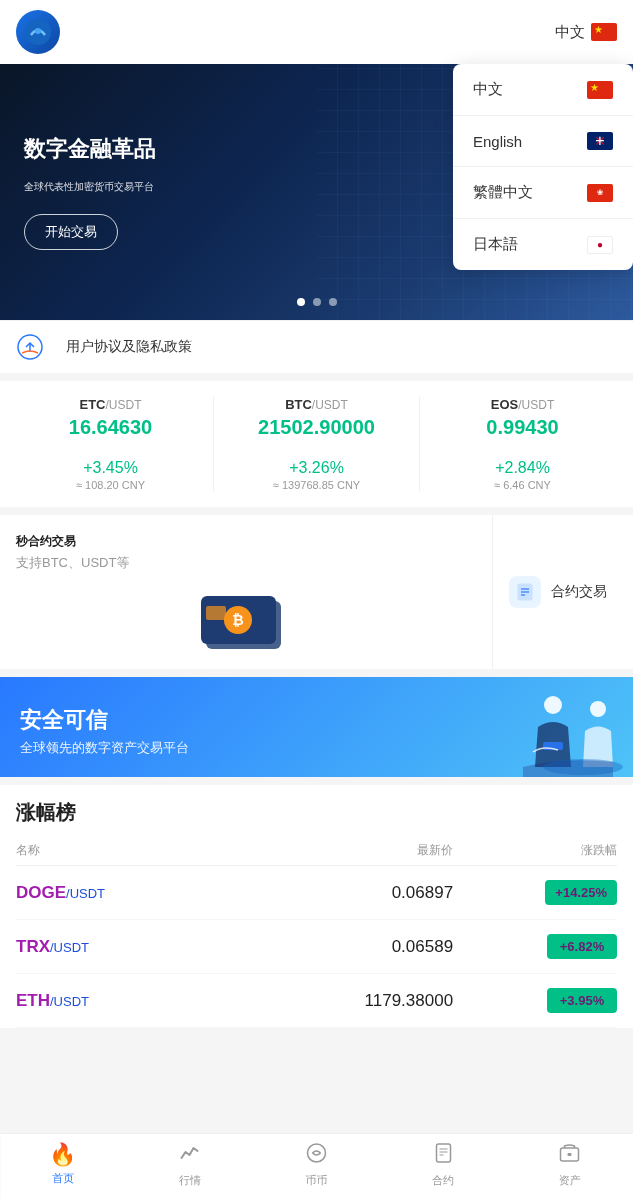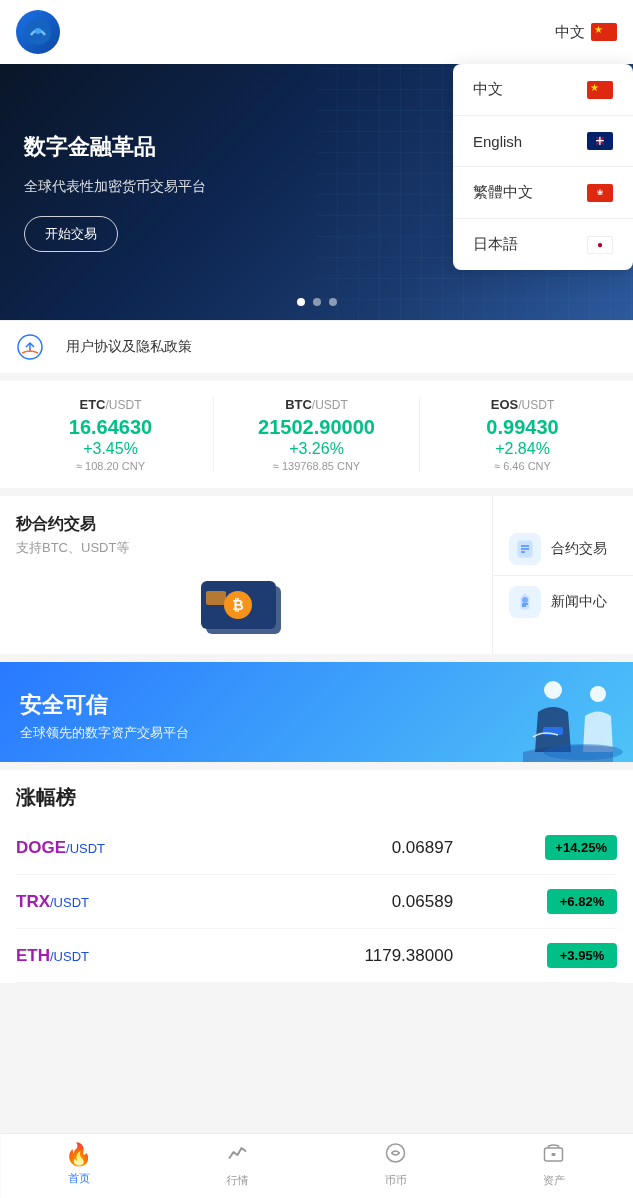--- a/index.html
+++ b/index.html
@@ -119,21 +119,21 @@
       background: linear-gradient(135deg, #0a1628 0%, #0d2550 40%, #1a3a6e 70%, #2d5a9e 100%);
       height: 256px;
       position: relative;
       overflow: hidden;
       display: flex;
       align-items: center;
       padding: 32px 24px;
     }
     .banner-content { z-index: 2; position: relative; }
     .banner-title { color: #fff; font-size: 22px; font-weight: bold; line-height: 1.4; margin-bottom: 16px; }
-    .banner-subtitle { color: rgba(255,255,255,0.85); font-size: 14px; margin-bottom: 20px; }
+    .banner-subtitle { color: rgba(255,255,255,0.85); font-size: 10px; margin-bottom: 20px; }
     .banner-dots {
       position: absolute;
       bottom: 14px; left: 50%;
       transform: translateX(-50%);
       display: flex; gap: 8px;
     }
     .dot {
       width: 8px; height: 8px;
       border-radius: 50%;
       background: rgba(255,255,255,0.5);
@@ -200,37 +200,37 @@
     }
     .price-col {
       flex: 1;
       text-align: center;
       padding: 0 8px;
       border-right: 1px solid #f0f0f0;
     }
     .price-col:last-child { border-right: none; }
     .price-pair { font-size: 12px; color: #999; margin-bottom: 4px; }
     .price-pair strong { color: #333; font-size: 13px; }
-    .price-val { font-size: 20px; font-weight: bold; color: #00c087; margin-bottom: 1px; }
+    .price-val { font-size: 20px; font-weight: bold; color: #00c087; margin-bottom: 20px; }
     .price-change { font-size: 16px; color: #00c087; margin-bottom: 2px; text-align: center; }
     .price-cny { font-size: 11px; color: #999; }
 
     
     .trading-section {
       background: #fff;
       margin-top: 8px;
       display: flex;
       padding: 0;
     }
     .trading-left {
       flex: 1;
       padding: 18px 16px;
       border-right: 1px solid #f0f0f0;
     }
-    .trading-title { font-size: 16px; font-weight: bold; color: #222; margin-bottom: 4px; }
+    .trading-title { font-size: 12px; font-weight: bold; color: #222; margin-bottom: 4px; }
     .trading-sub { font-size: 13px; color: #999; }
     .trading-right {
       display: flex;
       flex-direction: column;
       justify-content: center;
       padding: 8px 0;
     }
     .trading-btn {
       display: flex;
       align-items: center;
@@ -299,21 +299,21 @@
     .coin-name .coin-main { font-size: 17px; font-weight: bold; color: #a21caf; }
     .coin-name .coin-pair { font-size: 13px; color: #1d4ed8; font-weight: normal; }
     .coin-price { flex: 2; text-align: right; font-size: 17px; color: #222; }
     .coin-change { flex: 1.5; text-align: right; }
     .change-badge {
       display: inline-block;
       padding: 5px 10px;
       border-radius: 4px;
       font-size: 13px;
       font-weight: bold;
-      color: #000000;
+      color: #701a75;
       background: #00c087;
       min-width: 70px;
       text-align: center;
     }
 
     
     .bottom-nav {
       position: fixed;
       bottom: 0; left: 50%;
       transform: translateX(-50%);
@@ -453,31 +453,20 @@
       <div class="trading-btn-icon">
         <svg width="20" height="20" viewBox="0 0 20 20">
           <rect x="3" y="2" width="14" height="16" rx="2" fill="#2979ff" opacity="0.15" stroke="#2979ff" stroke-width="1.2"></rect>
           <line x1="6" y1="7" x2="14" y2="7" stroke="#2979ff" stroke-width="1.2"></line>
           <line x1="6" y1="10" x2="14" y2="10" stroke="#2979ff" stroke-width="1.2"></line>
           <line x1="6" y1="13" x2="10" y2="13" stroke="#2979ff" stroke-width="1.2"></line>
         </svg>
       </div>
       <span class="trading-btn-label">合约交易</span>
     </div>
-    <div class="trading-btn">
-      <div class="trading-btn-icon">
-        <svg width="20" height="20" viewBox="0 0 20 20">
-          <path d="M10 2 L14 6 L14 16 Q10 18 6 16 L6 6 Z" fill="#2979ff" opacity="0.15" stroke="#2979ff" stroke-width="1.2"></path>
-          <circle cx="10" cy="8" r="3" fill="#2979ff" opacity="0.5"></circle>
-          <line x1="7" y1="12" x2="13" y2="12" stroke="#2979ff" stroke-width="1.2"></line>
-          <line x1="7" y1="14" x2="11" y2="14" stroke="#2979ff" stroke-width="1.2"></line>
-        </svg>
-      </div>
-      <span class="trading-btn-label">新闻中心</span>
-    </div>
   </div>
 </div>
 
 <div class="promo-banner">
   <div class="promo-text">
     <div class="promo-title">安全可信</div>
     <div class="promo-sub">全球领先的数字资产交易平台</div>
   </div>
   <div class="promo-people">
     <svg width="180" height="90" viewBox="0 0 180 90">
@@ -491,20 +480,25 @@
 
       <path d="M80 80 Q120 70 170 75 L170 90 L80 90 Z" fill="#1a237e" opacity="0.3"></path>
       <ellipse cx="140" cy="80" rx="40" ry="8" fill="#1565c0" opacity="0.4"></ellipse>
       <path d="M90 65 Q100 58 115 63" stroke="#fff" stroke-width="1.5" fill="none" opacity="0.8"></path>
     </svg>
   </div>
 </div>
 
 <div class="table-section">
   <div class="table-title">涨幅榜</div>
+  <div class="table-header">
+    <div class="th">名称</div>
+    <div class="th" style="flex:2;text-align:right;">最新价</div>
+    <div class="th" style="flex:1.5;text-align:right;">涨跌幅</div>
+  </div>
 
   <div class="table-row-item">
     <div class="coin-name">
       <span class="coin-main">DOGE</span><span class="coin-pair">/USDT</span>
     </div>
     <div class="coin-price">0.06897</div>
     <div class="coin-change">
       <span class="change-badge">+14.25%</span>
     </div>
   </div>
@@ -551,20 +545,31 @@
         <circle cx="11" cy="11" r="9" stroke="#999" stroke-width="1.5" fill="none"></circle>
         <path d="M7 11 Q11 7 15 11" stroke="#999" stroke-width="1.5" fill="none"></path>
         <path d="M7 11 Q11 15 15 11" stroke="#999" stroke-width="1.5" fill="none"></path>
       </svg>
     </span>
     <span class="nav-label">币币</span>
   </div>
   <div class="nav-item">
     <span class="nav-icon">
       <svg width="22" height="22" viewBox="0 0 22 22">
+        <rect x="4" y="2" width="14" height="18" rx="2" stroke="#999" stroke-width="1.5" fill="none"></rect>
+        <line x1="7" y1="7" x2="15" y2="7" stroke="#999" stroke-width="1.2"></line>
+        <line x1="7" y1="10" x2="15" y2="10" stroke="#999" stroke-width="1.2"></line>
+        <line x1="7" y1="13" x2="11" y2="13" stroke="#999" stroke-width="1.2"></line>
+      </svg>
+    </span>
+    <span class="nav-label">合约</span>
+  </div>
+  <div class="nav-item">
+    <span class="nav-icon">
+      <svg width="22" height="22" viewBox="0 0 22 22">
         <rect x="2" y="6" width="18" height="13" rx="2" stroke="#999" stroke-width="1.5" fill="none"></rect>
         <path d="M6 6 V4 Q11 2 16 4 V6" stroke="#999" stroke-width="1.5" fill="none"></path>
         <rect x="9" y="11" width="4" height="3" rx="1" fill="#999"></rect>
       </svg>
     </span>
     <span class="nav-label">资产</span>
   </div>
 </div>
 
 </body></html>

